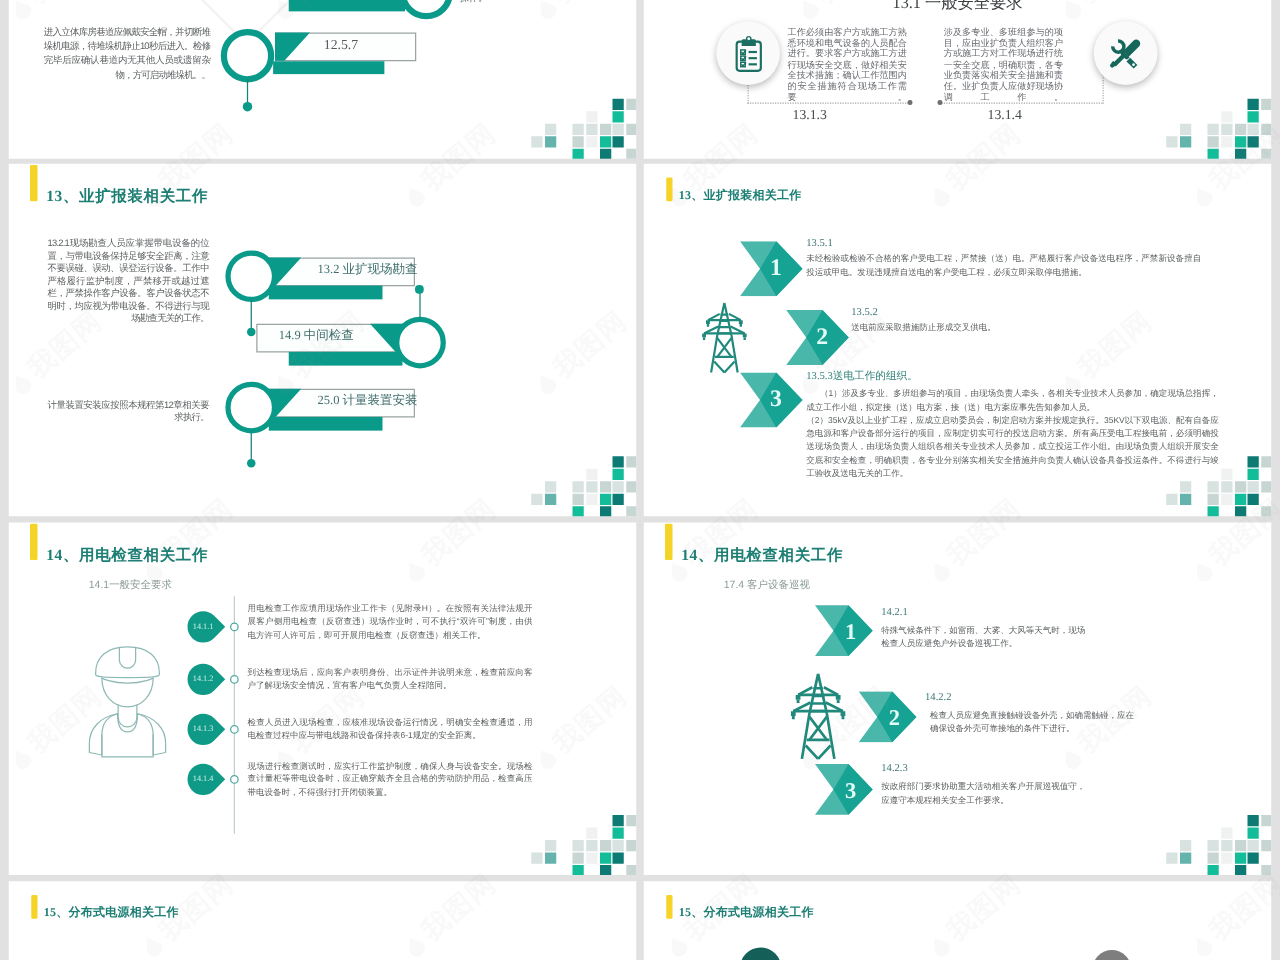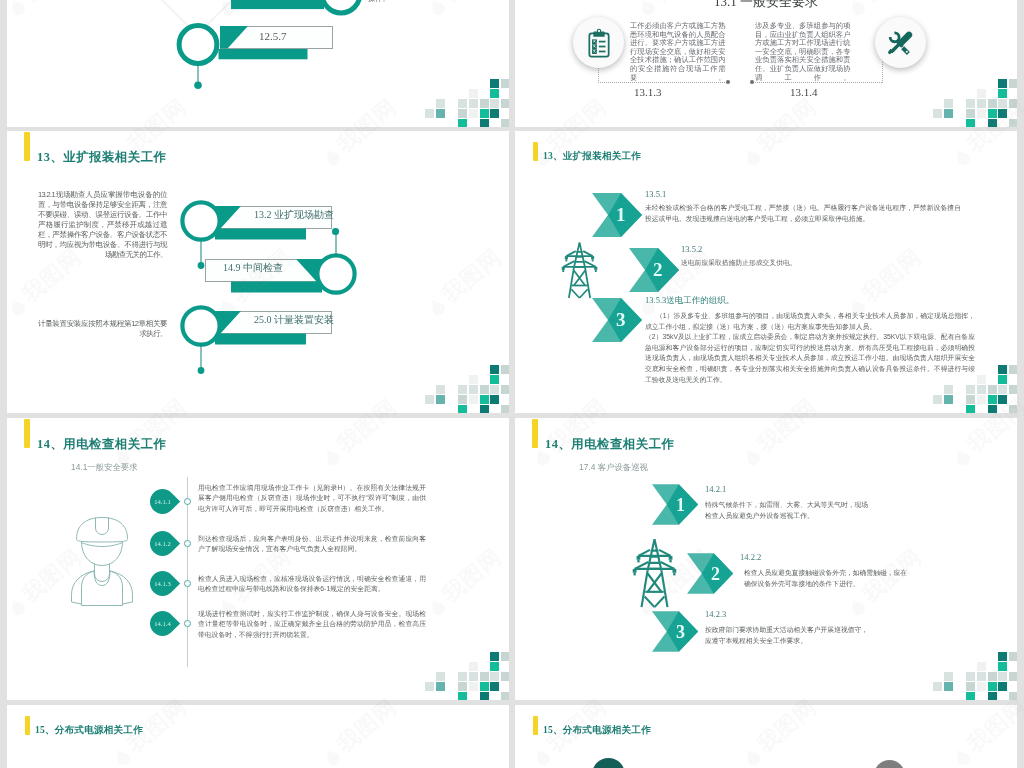--- a/index.html
+++ b/index.html
@@ -167,20 +167,21 @@
 
 <div class="page">
 
   <div class="slide s1">
     <svg class="wm" width="502" height="282" viewBox="0 0 502 282">
       <g fill="none" stroke="#e8e8e8" stroke-width="2">
         <path d="M150 150 l40 -40 l40 40 l-40 40 z"></path>
       </g>
     </svg>
     <div class="s1-partial">操作。</div>
+    <div class="s1-body">进入立体库房巷道应佩戴安全帽，并切断堆垛机电源，待堆垛机静止10秒后进入。检修完毕后应确认巷道内无其他人员或遗留杂物，方可启动堆垛机。。</div>
 
     <svg class="s1-cal-a" width="200" height="70" viewBox="0 0 200 70">
       <rect x="0.5" y="-24" width="112" height="22" fill="#fdffff" stroke="#9aa4a3" stroke-width="1"></rect>
       <polygon points="140,-24 112,-24 132.5,-1.5 140,-1.5" fill="#0a9a8a"></polygon>
       <rect x="41" y="-1.2" width="93" height="10.3" fill="#0a9a8a"></rect>
       <circle cx="151" cy="-6" r="18.9" fill="#fff" stroke="#0a9a8a" stroke-width="5"></circle>
     </svg>
 
     <svg class="s1-cal" width="200" height="110" viewBox="0 0 200 110">
       <rect x="0.5" y="0.5" width="112" height="22" fill="#fdffff" stroke="#9aa4a3" stroke-width="1"></rect>

